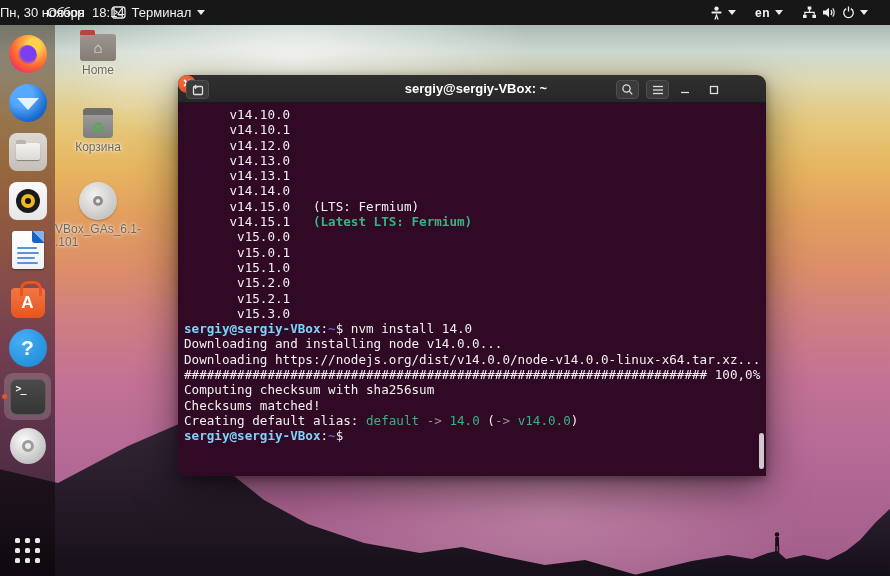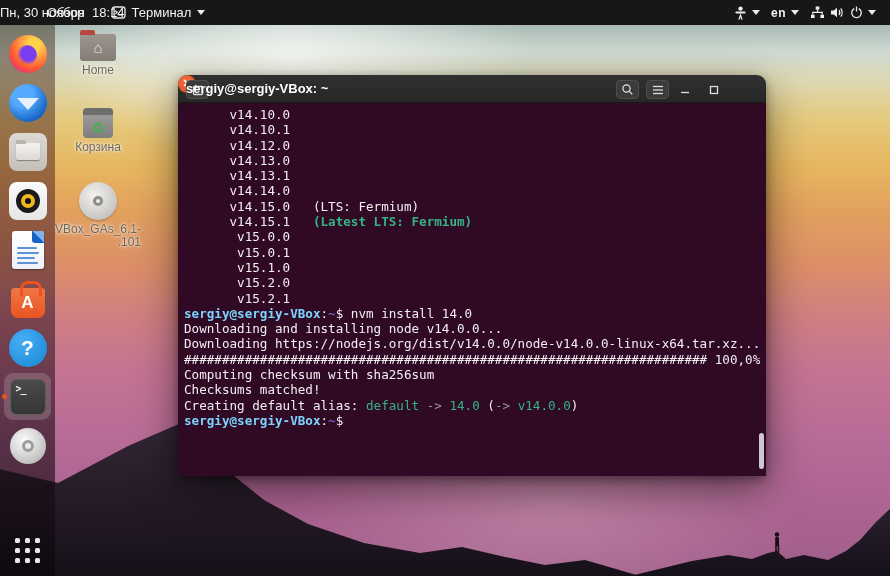--- a/index.html
+++ b/index.html
@@ -18,21 +18,21 @@
   }
   #mountains { position:absolute; inset:0; }
 
   
   #topbar { position:absolute; left:0; top:0; width:890px; height:25px; background:#171717;
     display:flex; align-items:center; color:#f2f2f2; font-size:13px; z-index:50; }
   .tb-left { display:flex; align-items:center; height:100%;margin-left:31px; }
   .tb-activities { padding:0 16px; height:100%; display:flex; align-items:center; cursor:default; }
   .tb-appmenu { display:flex; align-items:center; gap:6px; padding:0 10px; height:100%; }
   .tb-clock { position:absolute; left:0; right:0; text-align:left; white-space:pre; pointer-events:none; }
-  .tb-right { margin-left:auto; display:flex; align-items:center; gap:11px; padding-right:14px; height:100%; z-index:2;justify-content:center; }
+  .tb-right { margin-left:auto; display:flex; align-items:center; gap:19px; padding-right:22px; height:100%; z-index:2;justify-content:center; }
   .caret { width:0; height:0; border-left:4px solid transparent; border-right:4px solid transparent; border-top:5px solid #ededed; display:inline-block; }
   .tb-kbd { font-size:12px; font-weight:bold; letter-spacing:.5px; }
   .tb-grp { display:flex; align-items:center; gap:5px; }
 
   
   #dock { position:absolute; left:0; top:25px; bottom:0; width:55px;
     background:linear-gradient(180deg, rgba(64,50,30,.50) 0%, rgba(80,35,30,.52) 22%, rgba(64,26,42,.55) 48%, rgba(30,14,24,.62) 75%, rgba(10,6,10,.68) 100%);
     display:flex; flex-direction:column; align-items:center; padding-top:4px; z-index:40; }
   .dock-item { position:relative; width:55px; height:49px; display:flex; align-items:center; justify-content:center; }
   .dock-item.spacer { flex:1 1 auto; }
@@ -74,41 +74,41 @@
   .ic-terminal .tprompt { position:absolute; left:5px; top:3px; color:#efefef; font-family:"DejaVu Sans Mono",monospace;
     font-size:10px; font-weight:bold; letter-spacing:-1px; }
   .ic-disc { position:relative; width:36px; height:36px; border-radius:50%;
     background:radial-gradient(circle at 40% 35%, #fcfcfc, #c2c2c2 70%, #a9a9a9); display:flex; align-items:center; justify-content:center; }
   .ic-disc .hole { width:12px; height:12px; border-radius:50%; background:#ececec; border:3px solid #9c9c9c; }
   .ic-apps { display:grid; grid-template-columns:repeat(3,5px); grid-template-rows:repeat(3,5px); gap:5px; }
   .ic-apps span { width:5px; height:5px; border-radius:1.5px; background:#e8e8e8; }
 
   
   .desk-icon { position:absolute; width:110px; display:flex; flex-direction:column; align-items:center; z-index:10; }
-  .desk-label { margin-top:3px; font-size:12px; color:#6e685c; text-align:right; line-height:13px;
+  .desk-label { margin-top:3px; font-size:12px; color:#6e685c; text-align:left; line-height:13px;
     text-shadow:0 0 4px rgba(255,252,242,.95), 0 0 2px rgba(255,255,255,.9); }
   .ic-home { position:relative; width:36px; height:27px; margin-top:6px; background:linear-gradient(#9c968f,#837d75);
     border-radius:3px; display:flex; align-items:center; justify-content:center; }
   .ic-home::before { content:""; position:absolute; left:0; top:-4px; width:15px; height:5px; background:#b5473c; border-radius:2px 2px 0 0; }
   .ic-home .glyph { color:#e4e0da; font-size:15px; line-height:1; }
   .ic-trash { position:relative; width:30px; height:30px; background:linear-gradient(#a2a2a0,#7e7e7c); border-radius:4px;
     display:flex; align-items:flex-end; justify-content:center; }
   .ic-trash::before { content:""; position:absolute; left:0; top:0; width:30px; height:7px; background:#6e6e6c; border-radius:4px 4px 0 0; }
   .ic-trash .glyph { color:#46b14e; font-size:15px; line-height:20px; }
   .ic-cd { position:relative; width:38px; height:38px; border-radius:50%;
     background:radial-gradient(circle at 40% 35%, #f4f2f0, #cfcdca 60%, #b5b3b0); box-shadow:0 1px 2px rgba(0,0,0,.25);
     display:flex; align-items:center; justify-content:center; }
   .ic-cd .hole { width:10px; height:10px; border-radius:50%; background:#efeeec; border:3px solid #8f8d8a; }
 
   
   #terminal { position:absolute; left:178px; top:75px; width:588px; height:401px; z-index:30;
     border-radius:9px 9px 2px 2px; box-shadow:0 14px 42px rgba(0,0,0,.5), 0 3px 10px rgba(0,0,0,.35); }
   #term-header { position:relative; height:28px; background:linear-gradient(#303030,#272727);
     border-radius:9px 9px 0 0; border-bottom:1px solid #191919; }
-  #term-title { position:absolute; left:8px; right:0; top:0; height:28px; line-height:28px; text-align:left;
+  #term-title { position:absolute; left:8px; right:0; top:0; height:28px; line-height:28px; text-align:center;
     color:#ffffff; font-size:13px; font-weight:bold; pointer-events:none; }
   .hbtn { position:absolute; top:5px; width:23px; height:19px; border-radius:4px; display:flex; align-items:center; justify-content:center; }
   .hbtn.boxed { background:#3b3b3b; border:1px solid #4e4e4e; }
   #btn-newtab { left:8px; }
   #btn-search { right:127px; }
   #btn-menu { right:97px; }
   #btn-min { right:70px; background:none; }
   #btn-max { right:41px; background:none; }
   #btn-close { right:9px; top:5px; width:18px; height:18px; border-radius:50%;
     background:radial-gradient(circle at 35% 30%, #f0703f, #da431d); display:flex; align-items:center; justify-content:center; }
@@ -336,20 +336,21 @@
         <div class="tline"><span>      v14.13.0</span></div>
         <div class="tline"><span>      v14.13.1</span></div>
         <div class="tline"><span>      v14.14.0</span></div>
         <div class="tline"><span>      v14.15.0   (LTS: Fermium)</span></div>
         <div class="tline"><span>      v14.15.1   </span><span class="gb">(Latest LTS: Fermium)</span></div>
         <div class="tline"><span>       v15.0.0</span></div>
         <div class="tline"><span>       v15.0.1</span></div>
         <div class="tline"><span>       v15.1.0</span></div>
         <div class="tline"><span>       v15.2.0</span></div>
         <div class="tline"><span>       v15.2.1</span></div>
+        <div class="tline"><span>       v15.3.0</span></div>
         <div class="tline"><span class="ub">sergiy@sergiy-VBox</span><span>:</span><span class="b">~</span><span>$ nvm install 14.0</span></div>
         <div class="tline"><span>Downloading and installing node v14.0.0...</span></div>
         <div class="tline"><span>Downloading https://nodejs.org/dist/v14.0.0/node-v14.0.0-linux-x64.tar.xz...</span></div>
         <div class="tline"><span>##################################################################### 100,0%</span></div>
         <div class="tline"><span>Computing checksum with sha256sum</span></div>
         <div class="tline"><span>Checksums matched!</span></div>
         <div class="tline"><span>Creating default alias: </span><span class="g">default</span><span class="d"> -&gt; </span><span class="g">14.0</span><span> (</span><span class="d">-&gt; </span><span class="g">v14.0.0</span><span>)</span></div>
         <div class="tline"><span class="ub">sergiy@sergiy-VBox</span><span>:</span><span class="b">~</span><span>$ </span></div>
       </div>
     <div id="term-scrollbar"></div>

